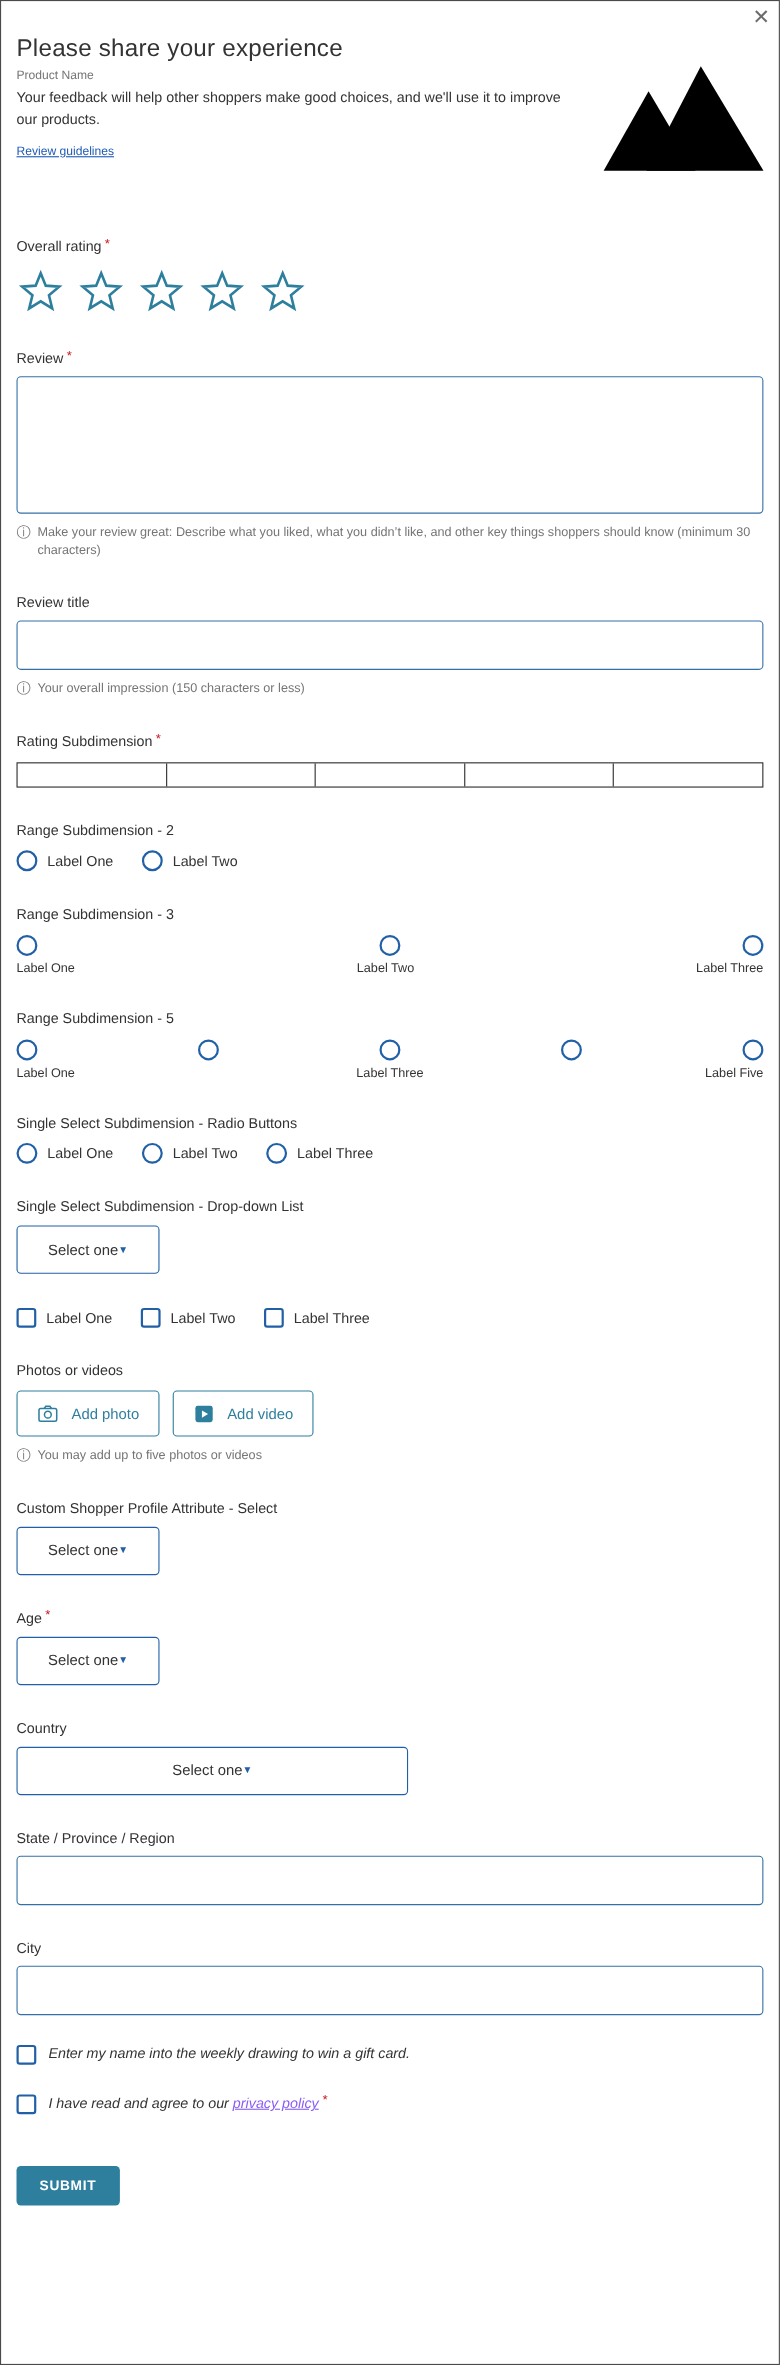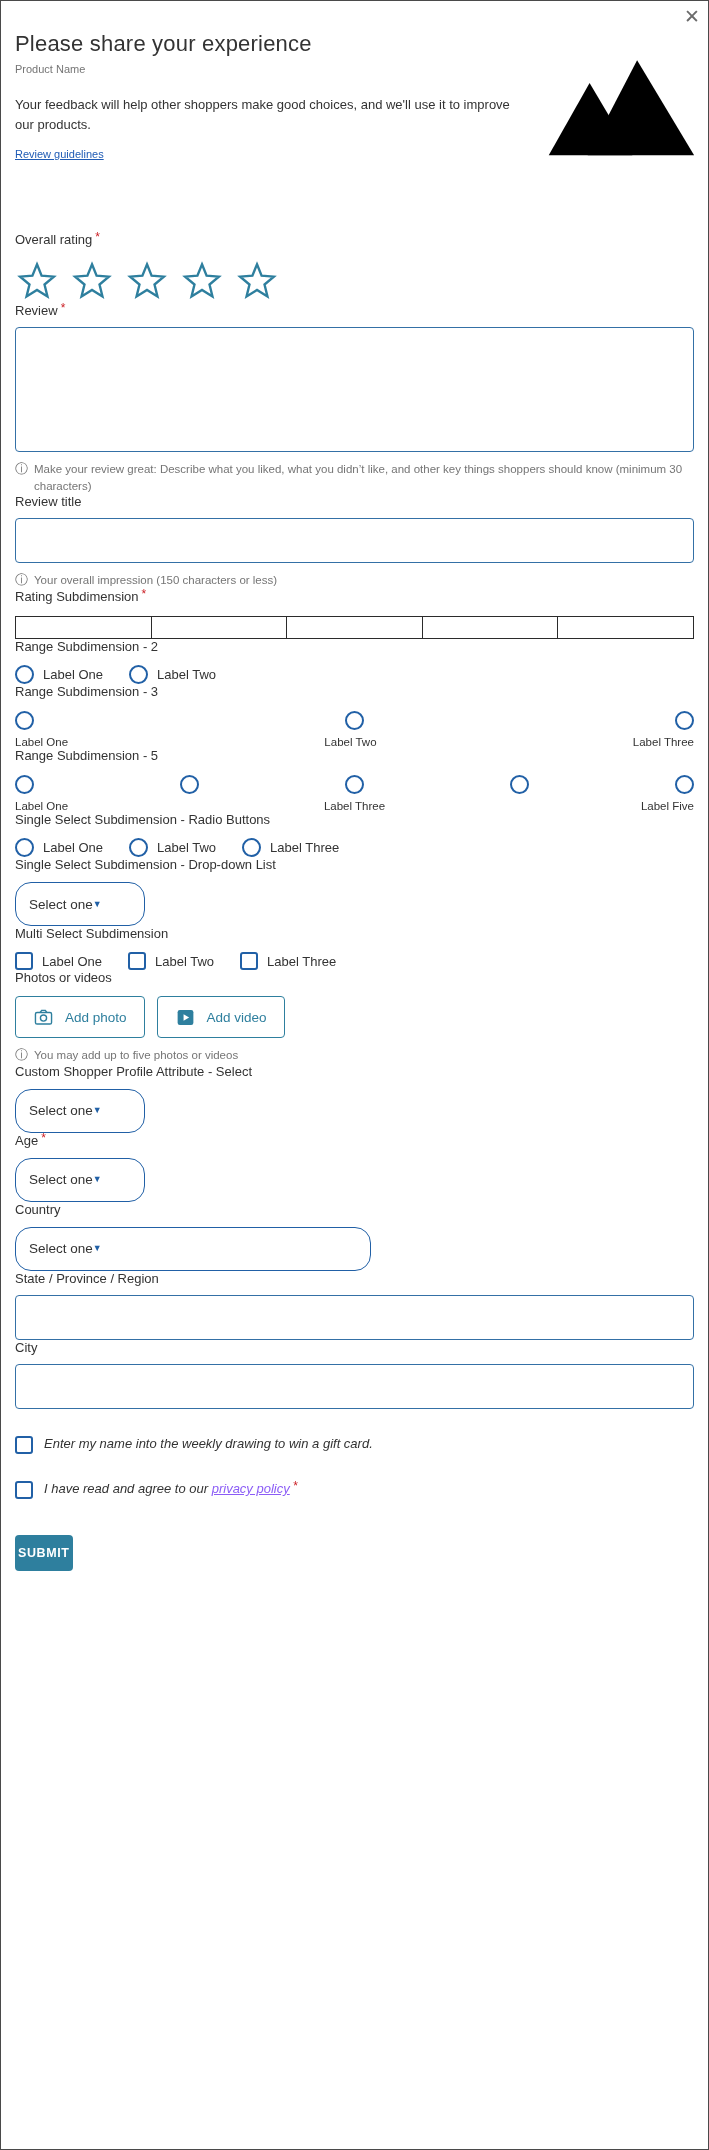--- a/index.html
+++ b/index.html
@@ -15,26 +15,26 @@
   .container { padding: 12px 14px 0 14px; position: relative; }
 
   
   .close-btn {
     position: absolute; top: 6px; right: 8px;
     font-size: 19px; line-height: 1; color: #6b6b6b;
     background: none; border: none; cursor: pointer; font-weight: 300;
   }
   h1.title { font-size: 22px; font-weight: 400; color: #333; margin-top: 18px; letter-spacing: 0.2px; }
   .product-name { font-size: 11px; color: #757575; margin-top: 6px; }
-  .intro { font-size: 13px; line-height: 1.5; margin-top: 20px; max-width: 505px; }
+  .intro { font-size: 13px; line-height: 1.5; margin-top: 4px; max-width: 505px; }
   .guidelines { display:inline-block; margin-top: 14px; font-size: 11px; color: #1f5bb5; text-decoration: underline; cursor: pointer; }
   .logo { position: absolute; top: 46px; right: 12px; width: 152px; height: 110px; }
 
   
-  .field { }
+  .field { margin-top: 31px; }
   .field-label { display: block; font-size: 13px; color: #333; }
   .req { color: #cb2026; font-size: 12px; position: relative; top: -3px; margin-left: 3px; }
   .helper { display: flex; gap: 6px; margin-top: 9px; color: #757575; font-size: 11.5px; line-height: 1.45; max-width: 680px; }
   .info-ic { font-size: 13px; line-height: 1.2; color: #757575; font-style: normal; }
 
   .text-input, .text-area {
     display: block; width: 100%;
     border: 1.5px solid #3470a6; border-radius: 4px;
     margin-top: 9px; padding: 8px 10px;
     font-family: inherit; font-size: 13px; color: #333;
@@ -66,23 +66,23 @@
   }
   .opt-row { display: flex; align-items: center; gap: 26px; margin-top: 11px; }
   .opt { display: flex; align-items: center; gap: 9px; cursor: pointer; }
   .opt-label { font-size: 13px; color: #333; }
 
   .spread-row { display: flex; justify-content: space-between; align-items: center; margin-top: 12px; }
   .spread-labels { display: flex; justify-content: space-between; margin-top: 6px; font-size: 11.5px; color: #333; }
 
   
   .dropdown {
-    display: flex; align-items: center; justify-content: flex-start;
+    display: flex; align-items: center; justify-content: center;
     margin-top: 10px; height: 44px; width: 130px;
-    border: 1.5px solid #2160a6; border-radius: 16px;
+    border: 1.5px solid #2160a6; border-radius: 4px;
     padding: 12px 13px; background: #fff; cursor: pointer;
     font-size: 13.5px; color: #333;
   }
   .dropdown.wide { width: 356px; }
   .chev { color: #2160a6; font-size: 9px; line-height: 1; }
 
   
   .media-row { display: flex; gap: 12px; margin-top: 11px; }
   .media-btn {
     display: inline-flex; align-items: center; gap: 11px;
@@ -91,24 +91,24 @@
     background: #fff; color: #2e7f9e; font-size: 13.5px; cursor: pointer;
     font-family: inherit;
   }
   .media-btn svg { width: 21px; height: 21px; display: block; }
 
   
   .check-line { display: flex; align-items: center; gap: 11px; margin-top: 27px; font-size: 13px; }
   .check-line .lbl { line-height: 1.3; font-style: italic; }
   .plink { color: #8b5cf6; text-decoration: underline; cursor: pointer; }
   .submit-btn {
-    margin-top: 36px; display: inline-block;
+    margin-top: 47px; display: inline-block;
     background: #2e7f9e; color: #fff; border: none; border-radius: 4px;
     font-family: inherit; font-size: 12.5px; font-weight: bold; letter-spacing: 0.6px;
-    padding: 11px 3px; cursor: pointer;
+    padding: 11px 21px; cursor: pointer;
   }
 </style>
 </head>
 <body>
 
 <div class="container">
 
   <button class="close-btn">✕</button>
 
   
@@ -262,21 +262,20 @@
   <div class="field">
     <span class="field-label">Single Select Subdimension - Drop-down List</span>
     <div class="dropdown">
       <span>Select one</span>
       <span class="chev">▼</span>
     </div>
   </div>
 
   
   <div class="field">
-    <span class="field-label">Multi Select Subdimension</span>
     <div class="opt-row">
       <span class="opt">
           <span class="checkbox"></span>
           <span class="opt-label">Label One</span>
         </span>
       <span class="opt">
           <span class="checkbox"></span>
           <span class="opt-label">Label Two</span>
         </span>
       <span class="opt">

